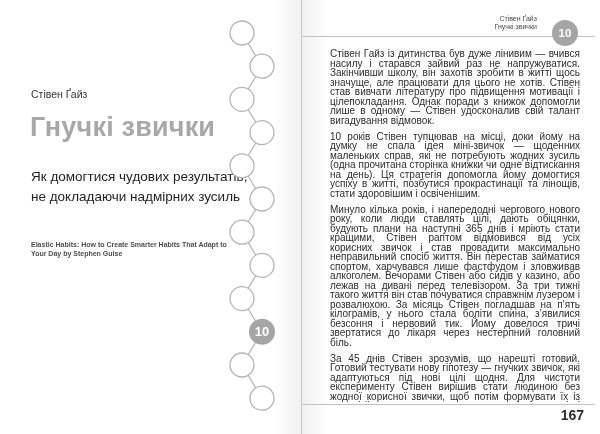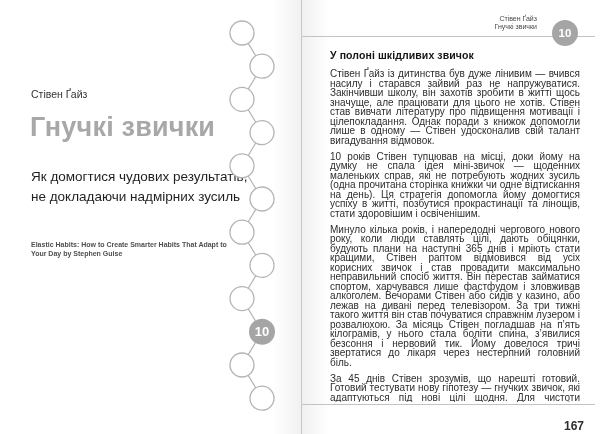--- a/index.html
+++ b/index.html
@@ -90,22 +90,22 @@
   .section-heading.second { margin-top: 13px; }
   .rp-content p {
     font-size: 10px; line-height: 9.5px; text-align: justify;
     color: #2d2d2d; margin: 0 0 6.5px 0;
   }
   .footer-rule {
     position: absolute; top: 404px; left: 0; width: 293px; height: 1px;
     background: #c3c3c3;
   }
   .page-number {
-    position: absolute; top: 419px; right: 16px;
-    font-size: 12px; font-weight: bold; color: #2d2d2d;
+    position: absolute; top: 407px; right: 16px;
+    font-size: 14px; font-weight: bold; color: #2d2d2d;
   }
 </style>
 </head>
 <body>
 
 <div class="spread">
 
   <div class="page page-left">
     <div class="author">Стівен Ґайз</div>
     <div class="book-title">Гнучкі звички</div>
@@ -143,21 +143,20 @@
 
   <div class="page page-right">
     <div class="rp-header-text">
       <div>Стівен Ґайз</div>
       <div>Гнучкі звички</div>
     </div>
     <div class="header-rule"></div>
     <div class="chapter-badge">10</div>
 
     <div class="rp-content">
-      <div class="section-heading">У полоні шкідливих звичок</div>
       <p>Стівен Ґайз із дитинства був дуже лінивим — вчився насилу і старався зайвий раз не напружуватися. Закінчивши школу, він захотів зробити в житті щось значуще, але працювати для цього не хотів. Стівен став вивчати літературу про підвищення мотивації і цілепокладання. Однак поради з книжок допомогли лише в одному — Стівен удосконалив свій талант вигадування відмовок.</p>
       <p>10 років Стівен тупцював на місці, доки йому на думку не спала ідея міні-звичок — щоденних маленьких справ, які не потребують жодних зусиль (одна прочитана сторінка книжки чи одне відтискання на день). Ця стратегія допомогла йому домогтися успіху в житті, позбутися прокрастинації та лінощів, стати здоровішим і освіченішим.</p>
       <p>Минуло кілька років, і напередодні чергового нового року, коли люди ставлять цілі, дають обіцянки, будують плани на наступні 365 днів і мріють стати кращими, Стівен раптом відмовився від усіх корисних звичок і став провадити максимально неправильний спосіб життя. Він перестав займатися спортом, харчувався лише фастфудом і зловживав алкоголем. Вечорами Стівен або сидів у казино, або лежав на дивані перед телевізором. За три тижні такого життя він став почуватися справжнім лузером і розвалюхою. За місяць Стівен погладшав на п’ять кілограмів, у нього стала боліти спина, з’явилися безсоння і нервовий тик. Йому довелося тричі звертатися до лікаря через нестерпний головний біль.</p>
       <p>За 45 днів Стівен зрозумів, що нарешті готовий. Готовий тестувати нову гіпотезу — гнучких звичок, які адаптуються під нові цілі щодня. Для чистоти експерименту Стівен вирішив стати людиною без жодної корисної звички, щоб потім формувати їх із нуля. І йому вдалося — за допомогою інструментів і методик, описаних у книжці, він відновив колишню форму й почав досягати нових висот. Щодня він здобуває нові перемоги. Спробуймо і ми.</p>
       <p>Нікому ще не вдалося прожити один день двічі. Якщо ви доживете до 70 років, у вашому житті буде 25 550 унікальних днів. Наші життя схожі на потік</p>
     </div>
 
     <div class="footer-rule"></div>
     <div class="page-number">167</div>
   </div>

